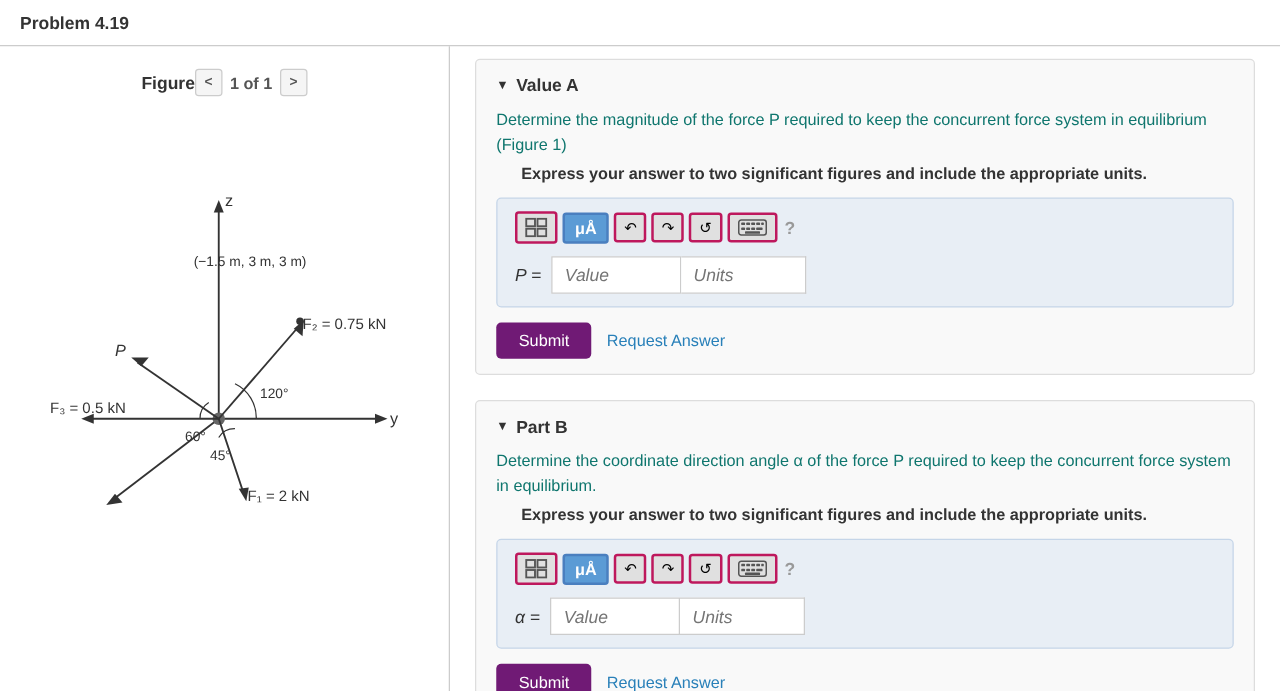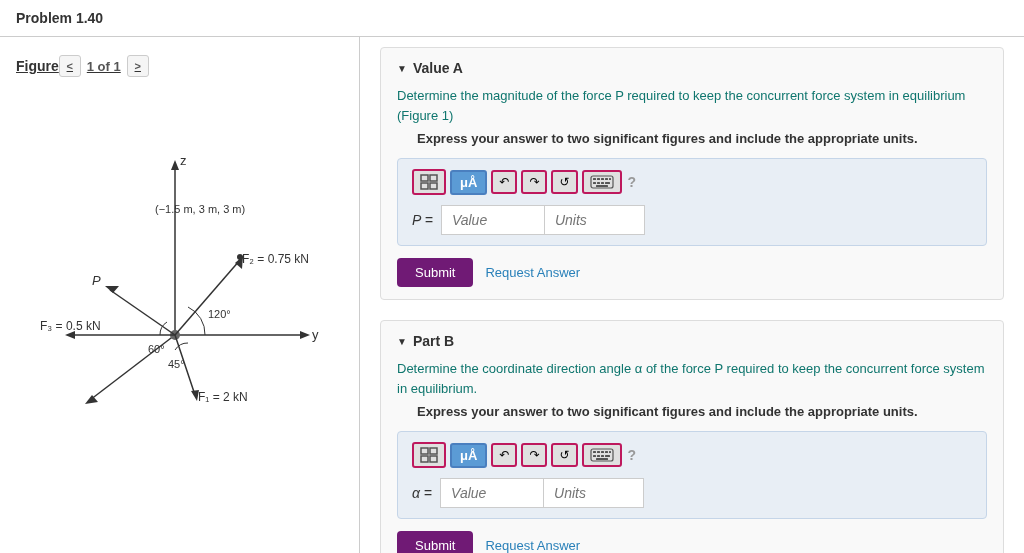--- a/index.html
+++ b/index.html
@@ -22,25 +22,24 @@
     .left-panel {
       width: 360px;
       border-right: 1px solid #ccc;
       padding: 10px 0;
       position: relative;
     }
 
     .figure-header {
       display: flex;
       align-items: center;
-      justify-content: flex-start;
+      justify-content: center;
       padding: 8px 16px;
       font-weight: bold;
       font-size: 14px;
-      text-decoration: underline;
     }
 
     .figure-nav {
       display: flex;
       align-items: center;
       gap: 6px;
       font-size: 13px;
       color: #555;
     }
 
@@ -209,21 +208,21 @@
 
     
     .diagram-svg {
       width: 300px;
       height: 300px;
     }
   </style>
 </head>
 <body>
 
-<div class="page-title">Problem 1.40</div>
+<div class="page-title">Problem 4.19</div>
 
 <div class="main-layout">
 
   <div class="left-panel">
     <div class="figure-header">
       <span>Figure</span>
       <div class="figure-nav">
         <div class="nav-btn">&lt;</div>
         <span>1 of 1</span>
         <div class="nav-btn">&gt;</div>

